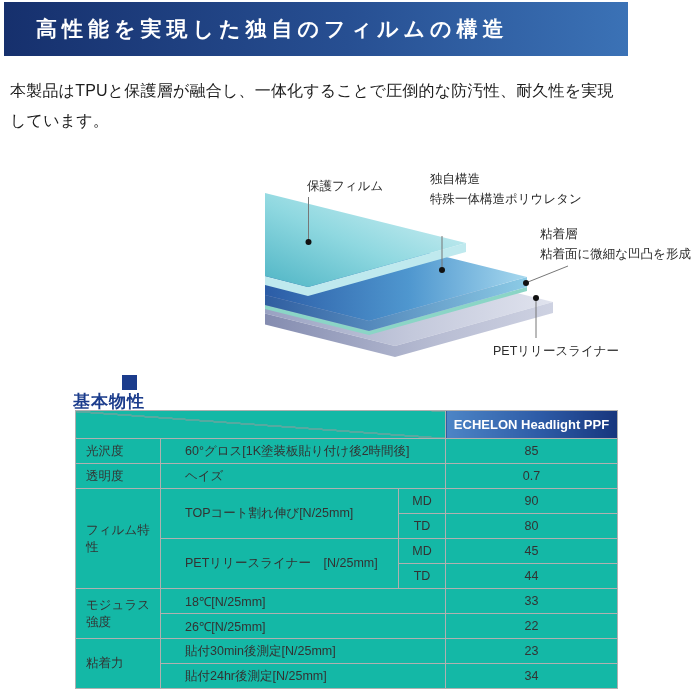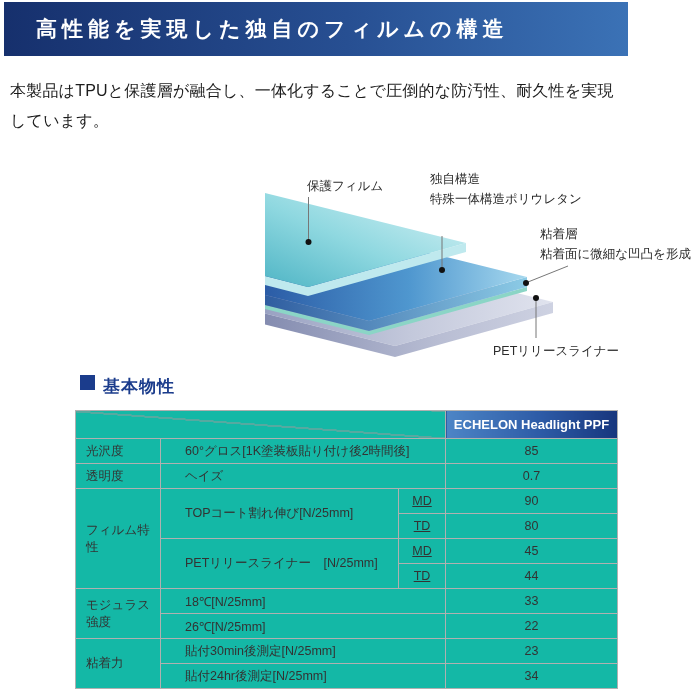--- a/index.html
+++ b/index.html
@@ -15,32 +15,32 @@
 
   
   .intro{position:absolute;left:10px;top:76px;width:686px;
          font-size:16px;line-height:29.5px;font-weight:500;color:#1c1c1c;letter-spacing:0.2px;}
 
   
   .diagram-svg{position:absolute;left:0;top:0;width:700px;height:700px;pointer-events:none;}
   .dg-label{position:absolute;font-size:12.5px;line-height:20px;color:#2b2b2b;white-space:nowrap;}
 
   
-  .section-head{position:absolute;left:80px;top:375px;display:flex;align-items:flex-start;}
+  .section-head{position:absolute;left:73px;top:375px;display:flex;align-items:flex-end;flex-direction:column;}
   .sq{width:15px;height:15px;background:#1b3c8c;margin-right:8px;}
   .section-title{font-size:17px;font-weight:bold;color:#1b3c8c;letter-spacing:1px;}
 
   
   .spec-table{position:absolute;left:75px;top:410px;width:542px;
               border-collapse:collapse;table-layout:fixed;font-size:12.5px;color:#333;}
   .spec-table td,.spec-table th{border:1px solid #b0b0b0;height:24px;padding:0 0 0 10px;
               text-align:left;font-weight:normal;background:#14b8a6;vertical-align:middle;}
   .spec-table .c-cat{padding-left:10px;}
   .spec-table .c-test{padding-left:24px;}
-  .spec-table .c-mdtd{text-align:center;padding:0;text-decoration:underline;}
+  .spec-table .c-mdtd{text-align:center;padding:0;}
   .spec-table .c-val{text-align:center;padding:0;}
   .spec-table th.diag{height:27px;padding:0;
       background-image:linear-gradient(to top right,
         transparent calc(50% - 0.5px),#9a9a9a calc(50% - 0.5px),
         #9a9a9a calc(50% + 0.5px),transparent calc(50% + 0.5px));}
   .spec-table th.product{height:27px;padding:0;text-align:center;color:#fff;font-weight:bold;
       font-size:13px;background:linear-gradient(90deg,#4d85c6 0%,#2d5ba6 55%,#17367d 100%);}
 </style>
 </head>
 <body>

